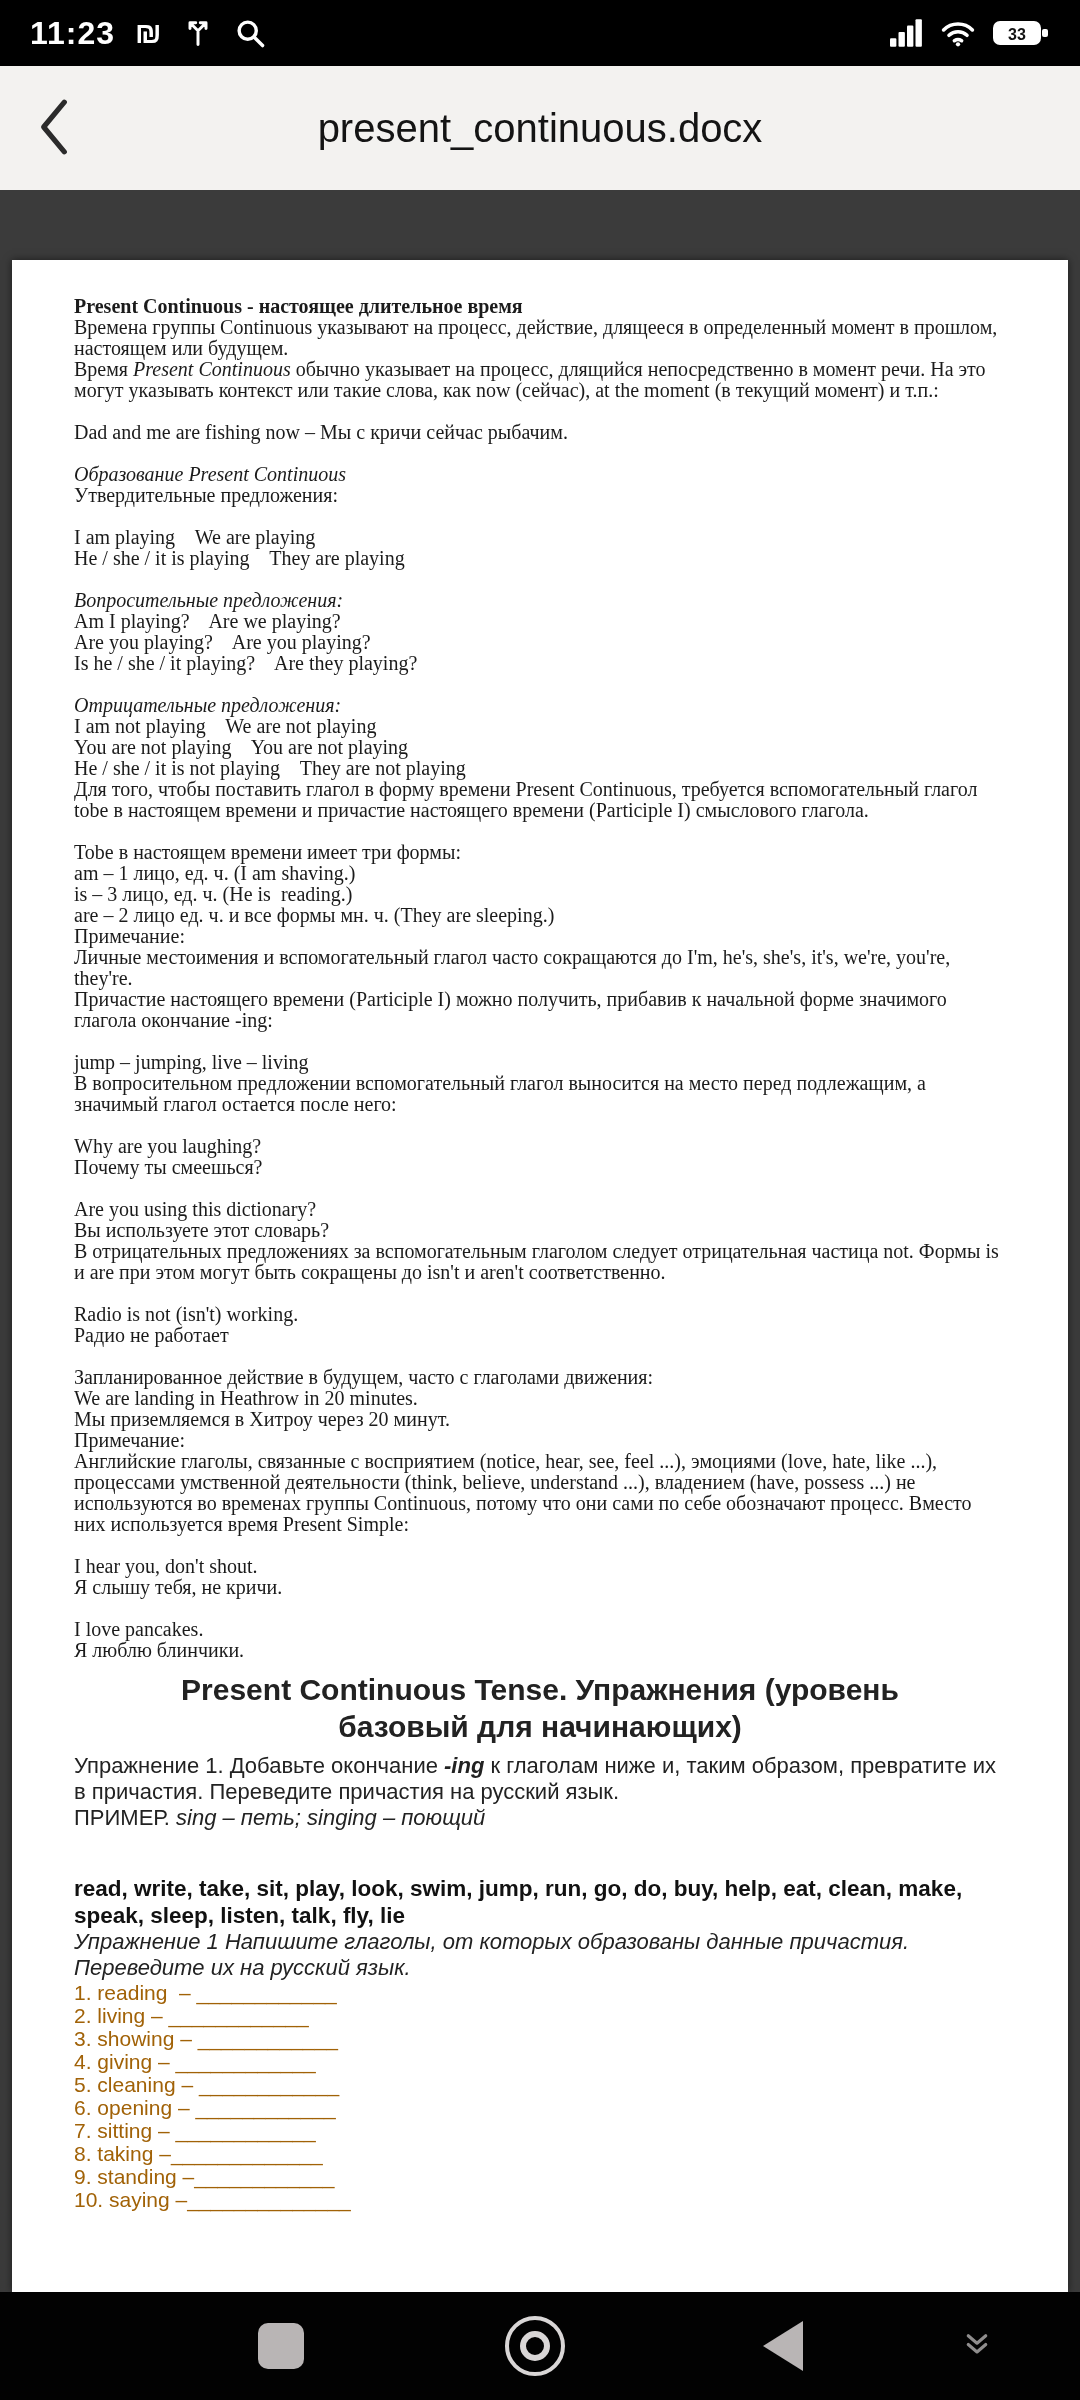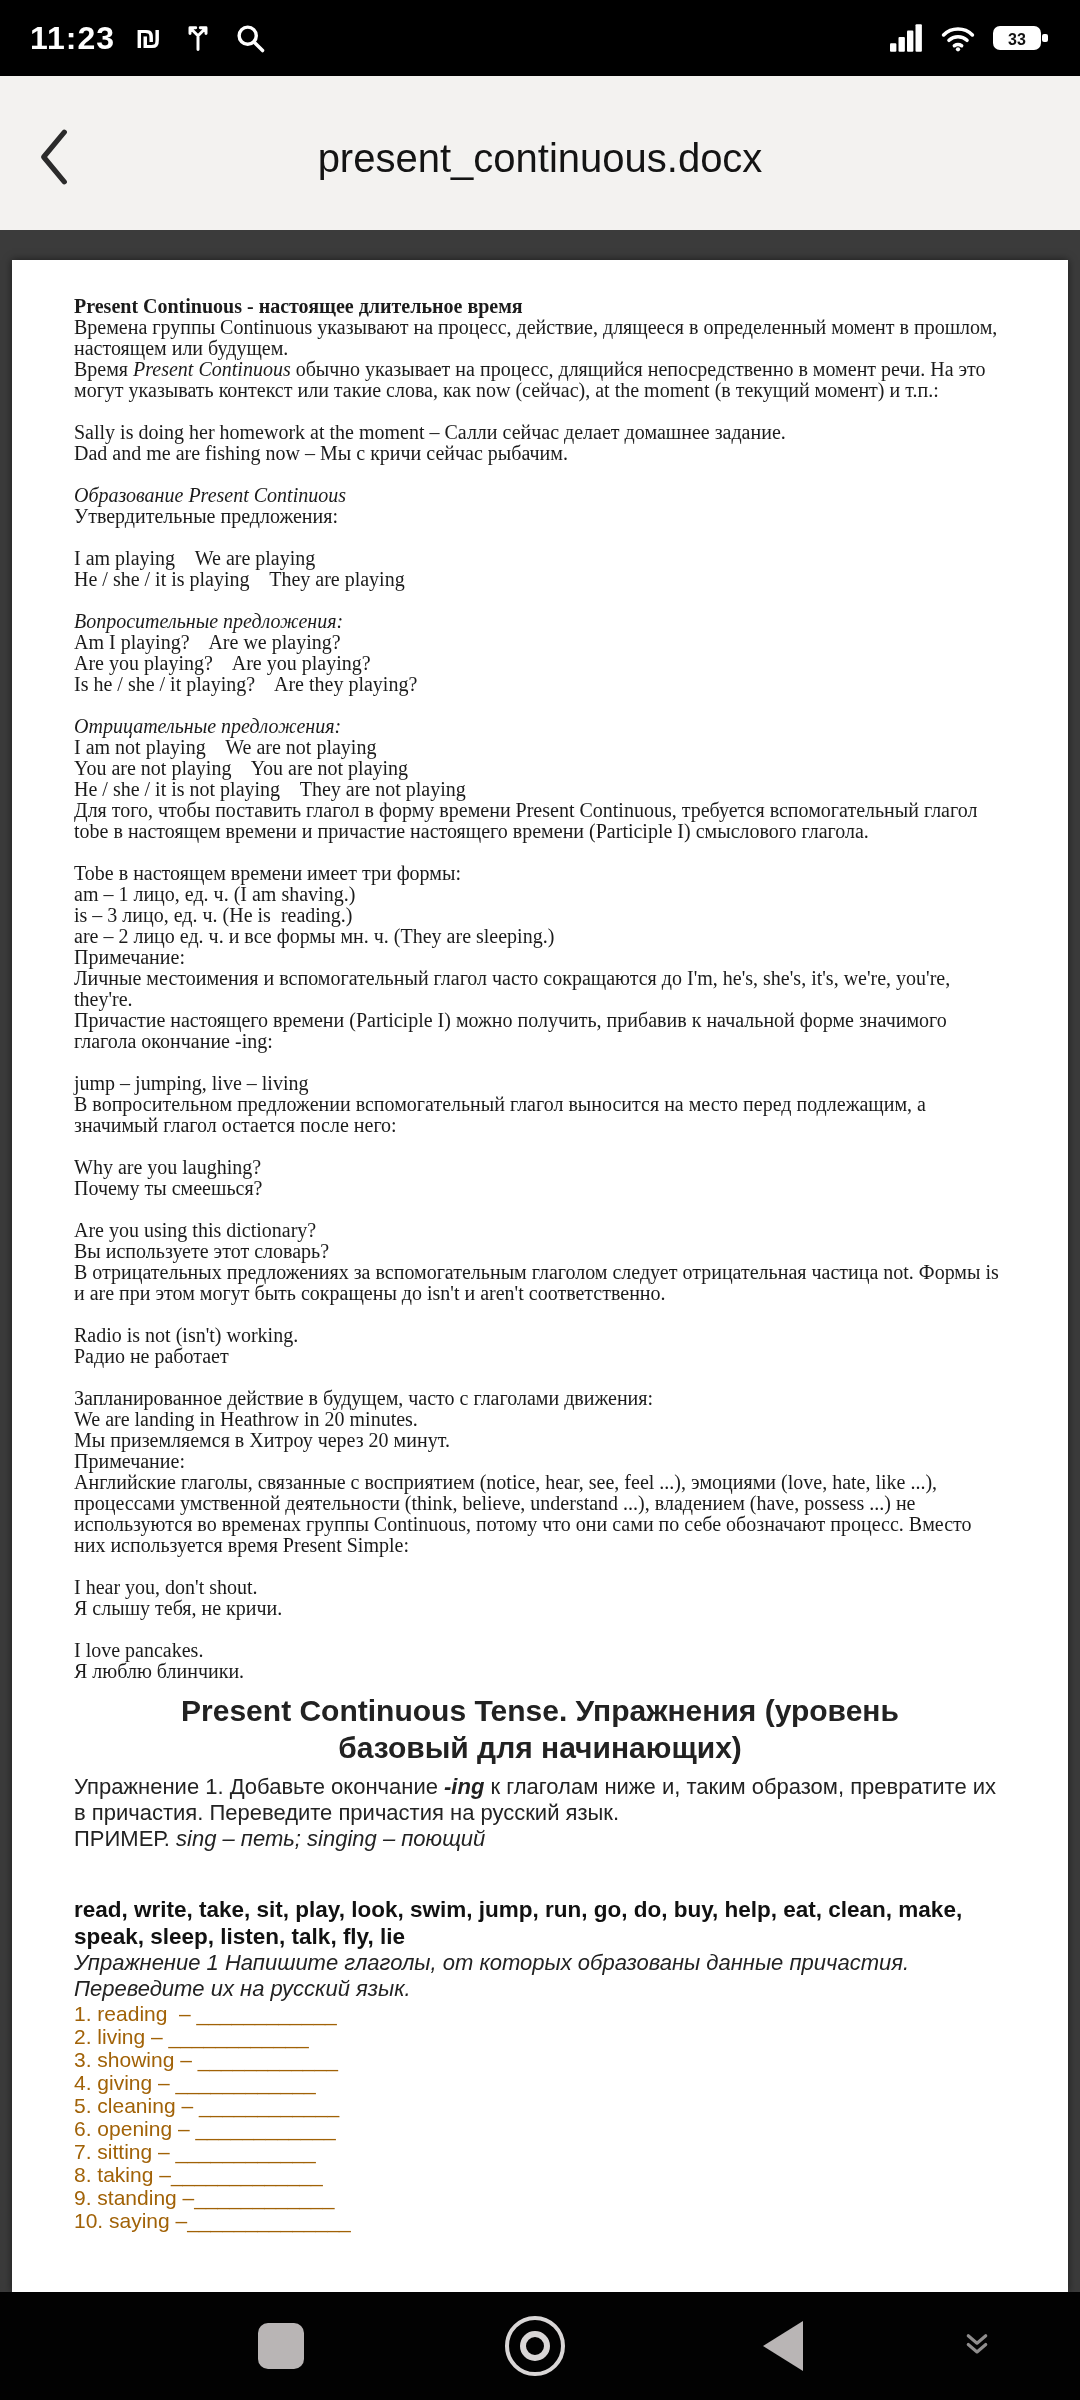--- a/index.html
+++ b/index.html
@@ -2,29 +2,29 @@
 <html><head>
 <meta charset="utf-8">
 <style>
   * { box-sizing: border-box; margin: 0; padding: 0; }
   html, body { width: 1080px; height: 2400px; background: #000; }
   body { font-family: "Liberation Sans", sans-serif; }
 
   .phone { position: relative; width: 1080px; height: 2400px; background: #3b3b3b; overflow: hidden; }
 
   
-  .statusbar { height: 76px; background: #000; color: #fff; display: flex; align-items: center; padding: 10px 30px; }
+  .statusbar { height: 66px; background: #000; color: #fff; display: flex; align-items: center; padding: 10px 30px; }
   .sb-left { display: flex; align-items: center; gap: 20px; }
   .sb-time { font-size: 32px; font-weight: bold; letter-spacing: 1px; }
   .sb-glyph { font-size: 30px; font-weight: bold; line-height: 1; }
   .sb-right { margin-left: auto; display: flex; align-items: center; gap: 16px; }
   .sb-ic svg { display: block; }
 
   
-  .header { height: 164px; background: #f3f2f0; display: flex; align-items: center; padding: 0 34px; }
+  .header { height: 124px; background: #f3f2f0; display: flex; align-items: center; padding: 0 34px; }
   .back-btn { background: none; border: none; cursor: pointer; width: 70px; flex: 0 0 70px; display: flex; align-items: center; }
   .header-title { flex: 1; text-align: center; font-size: 40px; color: #141414; padding-right: 70px;
                   white-space: nowrap; overflow: hidden; text-overflow: ellipsis; }
 
   
   .doc-wrap { position: absolute; top: 230px; bottom: 108px; left: 0; right: 0; background: #3b3b3b; padding: 30px 12px 0; }
   .page { background: #ffffff; width: 100%; height: 100%; padding: 36px 62px 0 62px; overflow: hidden;
           box-shadow: 0 0 8px rgba(0,0,0,0.55); }
 
   .blk { white-space: pre-wrap; color: #1b1b1b; }
@@ -115,21 +115,20 @@
     </button>
     <div class="header-title">present_continuous.docx</div>
   </div>
 
   <div class="doc-wrap">
     <div class="page" id="doc-page">
         <p class="blk serif-title">Present Continuous - настоящее длительное время</p>
         <p class="blk serif">Времена группы Continuous указывают на процесс, действие, длящееся в определенный момент в прошлом, настоящем или будущем.</p>
         <p class="blk serif"><span>Время </span><span class="i">Present Continuous</span><span> обычно указывает на процесс, длящийся непосредственно в момент речи. На это могут указывать контекст или такие слова, как now (сейчас), at the moment (в текущий момент) и т.п.:</span></p>
         <p class="blk blank">&nbsp;</p>
-        <p class="blk serif">Sally is doing her homework at the moment – Салли сейчас делает домашнее задание.</p>
         <p class="blk serif">Dad and me are fishing now – Мы с кричи сейчас рыбачим.</p>
         <p class="blk blank">&nbsp;</p>
         <p class="blk serif-italic">Образование Present Continuous</p>
         <p class="blk serif">Утвердительные предложения:</p>
         <p class="blk blank">&nbsp;</p>
         <p class="blk serif">I am playing    We are playing</p>
         <p class="blk serif">He / she / it is playing    They are playing</p>
         <p class="blk blank">&nbsp;</p>
         <p class="blk serif-italic">Вопросительные предложения:</p>
         <p class="blk serif">Am I playing?    Are we playing?</p>

